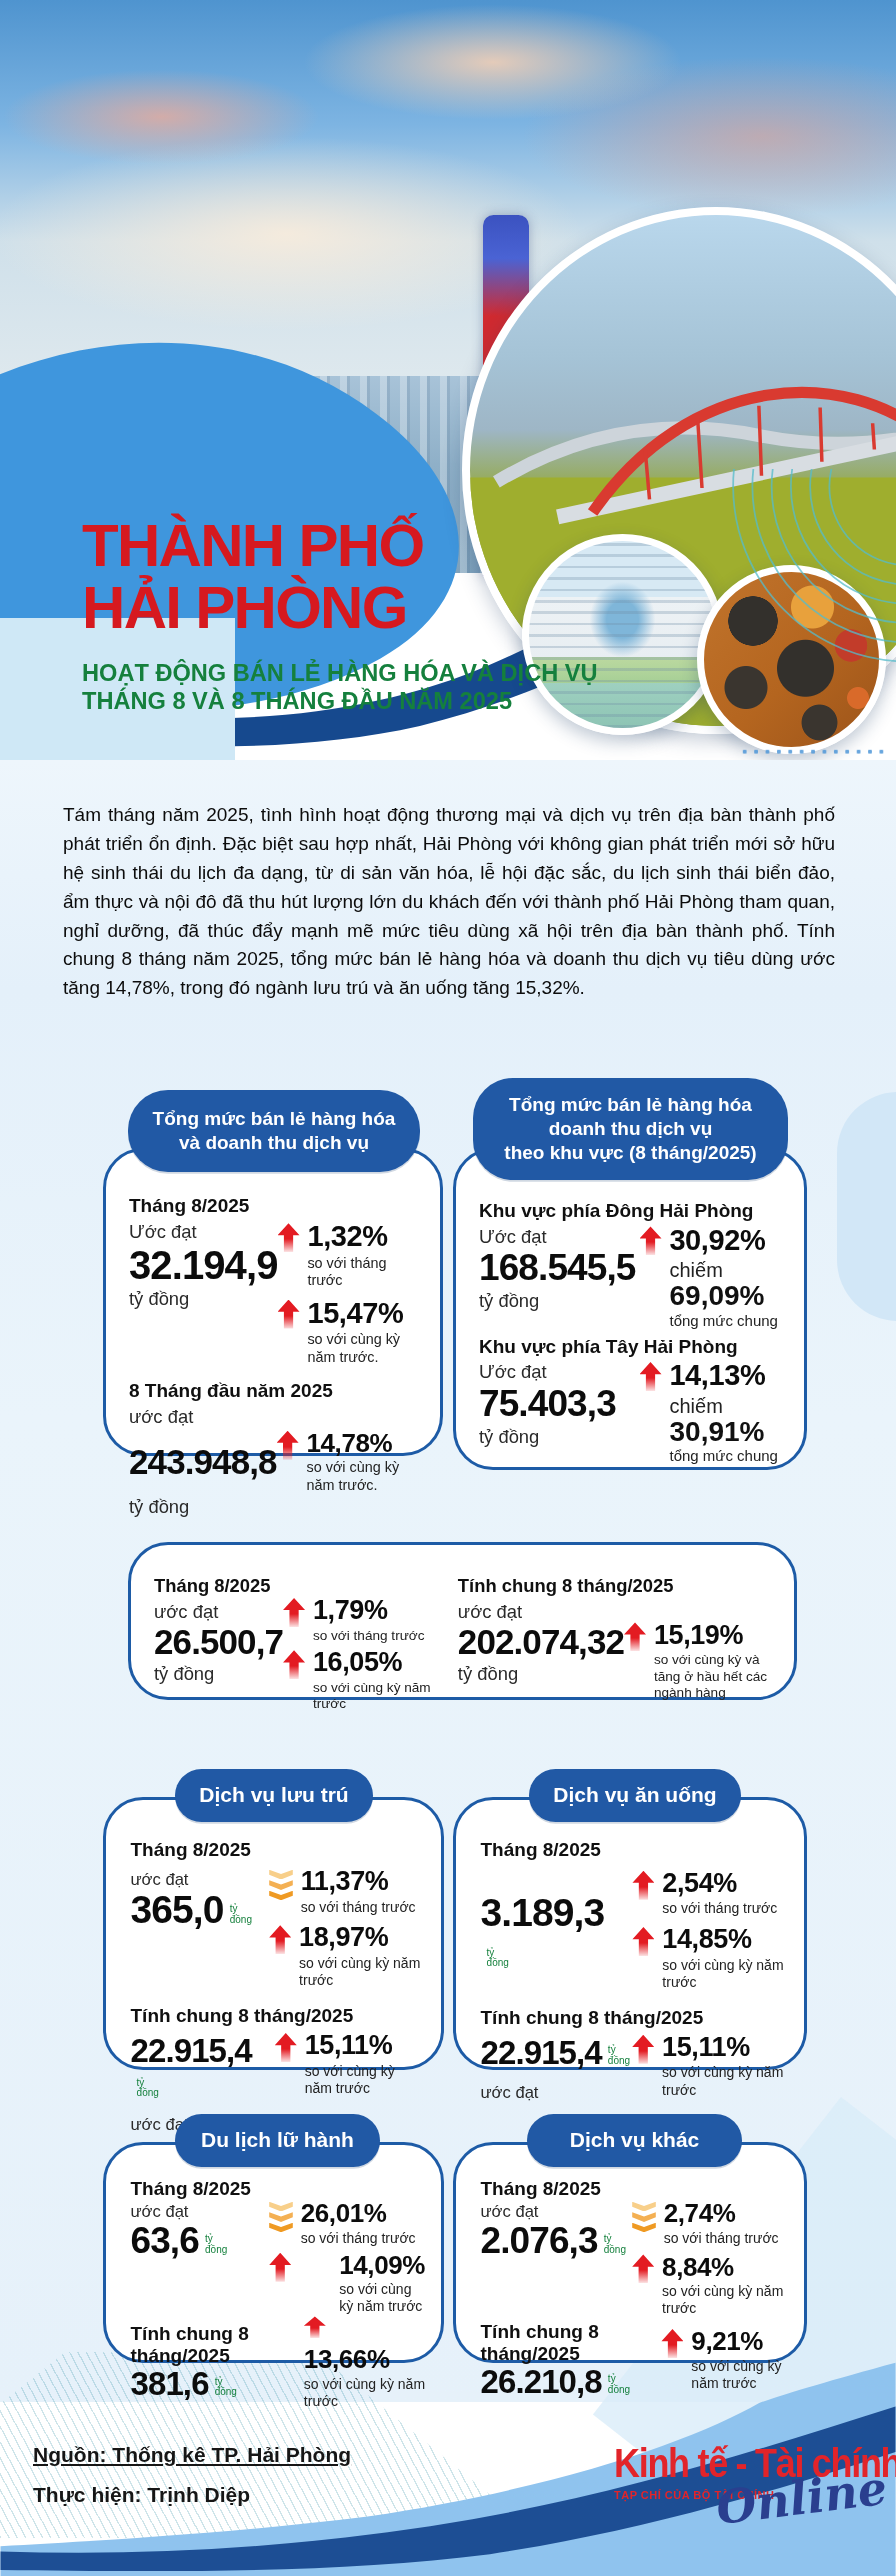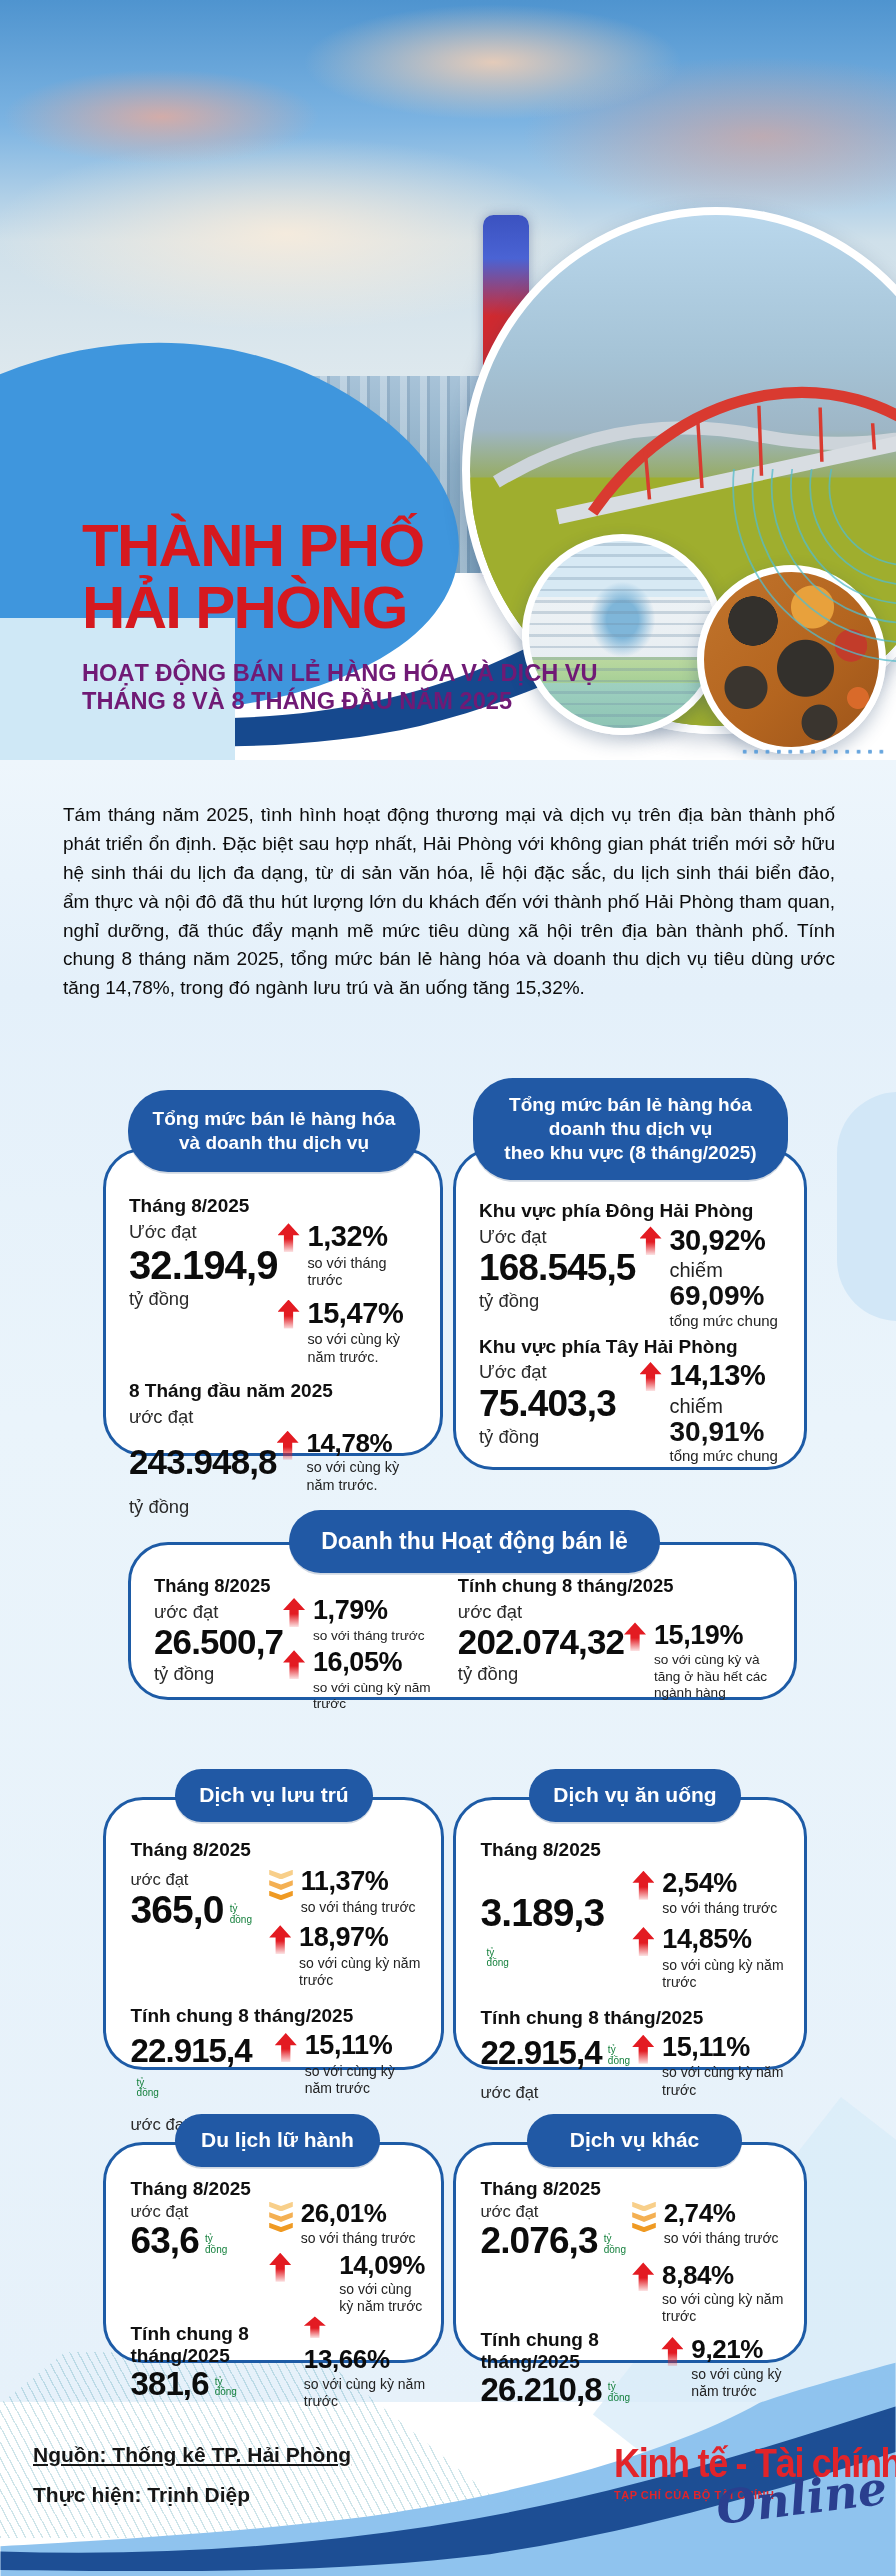--- a/index.html
+++ b/index.html
@@ -45,21 +45,21 @@
       radial-gradient(circle 17.5px at 84% 42%, #c23c2a 0 15.8px, transparent 16.6px),
       radial-gradient(circle 19px at 66% 86%, #3a352f 0 17.5px, transparent 18.4px),
       radial-gradient(circle 12.3px at 88% 72%, #d96a2a 0 10.5px, transparent 11.4px),
       linear-gradient(135deg,#c1742c 0%,#b4651f 55%,#9c541a 100%);}
   .arcs{left:698px;top:469px;width:198px;height:210px;opacity:.75;}
   .dots{left:739px;top:746px;width:151px;height:107px;opacity:.85;
     background:radial-gradient(circle,#4f97d8 1.9px,transparent 2.4px);background-size:11.4px 11.4px;}
   .title-bg{left:0;top:618px;width:235px;height:144px;background:#cfe8f6;}
   .title-block{left:82px;top:515px;z-index:6;width:613px;}
   .title-line{font-size:60px;font-weight:800;letter-spacing:-1.7px;line-height:1.04;color:#d6191f;}
-  .subtitle{margin-top:19px;font-size:23.6px;font-weight:700;color:#701a75;line-height:1.2;}
+  .subtitle{margin-top:19px;font-size:23.6px;font-weight:700;color:#15803d;line-height:1.2;}
 
   
   .lower-bg{left:0;top:760px;width:896px;height:1642px;
     background:linear-gradient(180deg,#eef6fc 0%,#e4f0fa 14%,#eaf4fb 40%,#e6f1fa 100%);}
   .intro{left:63px;top:782px;width:772px;font-size:19px;line-height:1.52;text-align:justify;
     color:#0c0c0c;font-weight:500;z-index:2;}
   .edge-bump{left:837px;top:1092px;width:105px;height:229px;background:#d2e7f7;border-radius:61px 0 0 61px;z-index:1;}
   .bg-wedge{left:665px;top:2205px;width:490px;height:403px;background:#d9ecf9;transform:rotate(38deg);z-index:0;opacity:.8;}
 
   
@@ -281,21 +281,20 @@
         </div>
         <div style="margin-left:30px;">
           <div class="share-lab">chiếm</div>
           <div class="share">30,91%</div>
           <div class="share-note">tổng mức chung</div>
         </div>
       </div>
     </div>
   </section>
 
-  <div class="abs pill pillR">Doanh thu Hoạt động bán lẻ</div>
   <section class="abs card cardR">
     <div class="half">
       <div class="sec-label">Tháng 8/2025</div>
       <div class="row">
         <div>
           <div class="prefix">ước đạt</div>
           <div class="big bigV">26.500,7</div>
           <div class="unit-line">tỷ đồng</div>
         </div>
         <div class="rcol">
@@ -481,21 +480,21 @@
   <div class="abs pill pill-sm pill-khac">Dịch vụ khác</div>
   <section class="abs card card-sm cardDK">
     <div class="sec-label">Tháng 8/2025</div>
     <div class="row">
       <div>
         <div class="prefix" style="margin:1.8px 0 0 0;font-size:16.6px;">ước đạt</div>
         <div class="big bigM"><span>2.076,3</span><span class="unit-st">tỷ
 đồng</span></div>
       </div>
       <div class="rcol">
-        <div class="chg" style="margin-bottom:15px;">
+        <div class="chg" style="margin-bottom:7px;">
           <span class="chev-down">
               <i></i>
               <i></i>
               <i></i>
             </span>
           <div>
             <div class="pct pctV">2,74%</div>
             <div class="note">so với tháng trước</div>
           </div>
         </div>

